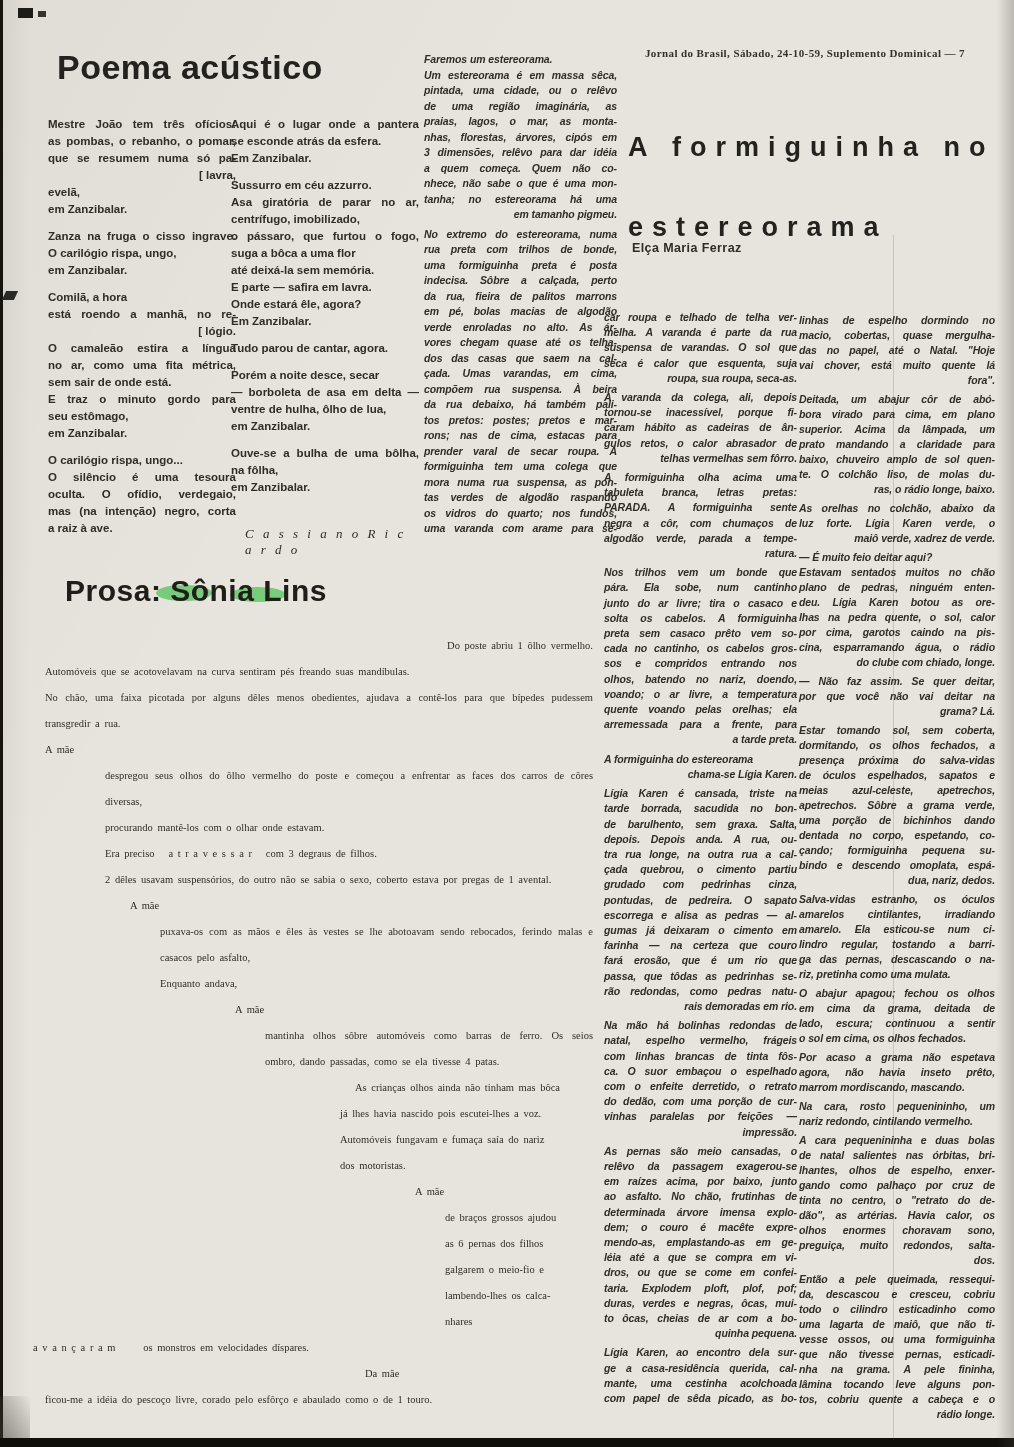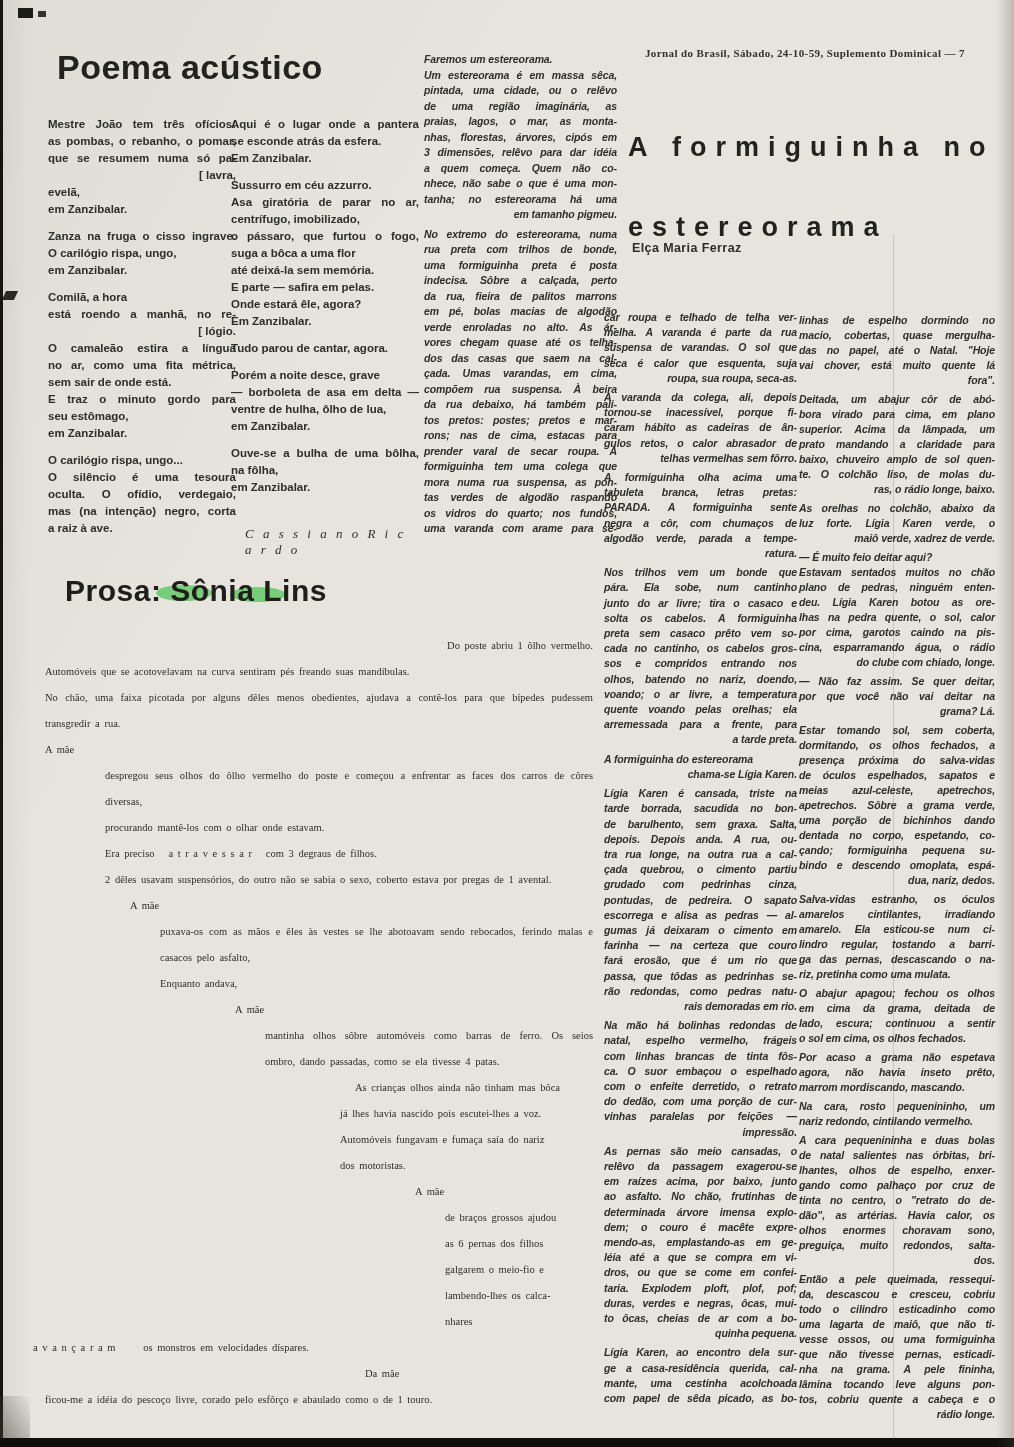--- a/index.html
+++ b/index.html
@@ -146,27 +146,27 @@
   <div class="line">Aqui é o lugar onde a pantera</div>
       <div class="line l">se esconde atrás da esfera.</div>
       <div class="line l">Em Zanzibalar.</div>
       <div class="gap"></div>
       <div class="line l">Sussurro em céu azzurro.</div>
       <div class="line">Asa giratória de parar no ar,</div>
       <div class="line l">centrífugo, imobilizado,</div>
       <div class="line">o pássaro, que furtou o fogo,</div>
       <div class="line l">suga a bôca a uma flor</div>
       <div class="line l">até deixá-la sem memória.</div>
-      <div class="line l">E parte — safira em pelas.</div>
+      <div class="line l">E parte — safira em lavra.</div>
       <div class="line l">Onde estará êle, agora?</div>
       <div class="line l">Em Zanzibalar.</div>
       <div class="gap"></div>
       <div class="line l">Tudo parou de cantar, agora.</div>
       <div class="gap"></div>
-      <div class="line l">Porém a noite desce, grave</div>
+      <div class="line l">Porém a noite desce, secar</div>
       <div class="line">— borboleta de asa em delta —</div>
       <div class="line l">ventre de hulha, ôlho de lua,</div>
       <div class="line l">em Zanzibalar.</div>
       <div class="gap"></div>
       <div class="line">Ouve-se a bulha de uma bôlha,</div>
       <div class="line l">na fôlha,</div>
       <div class="line l">em Zanzibalar.</div>
       <div class="poem-author">C a s s i a n o   R i c a r d o</div>
     </div>
 

